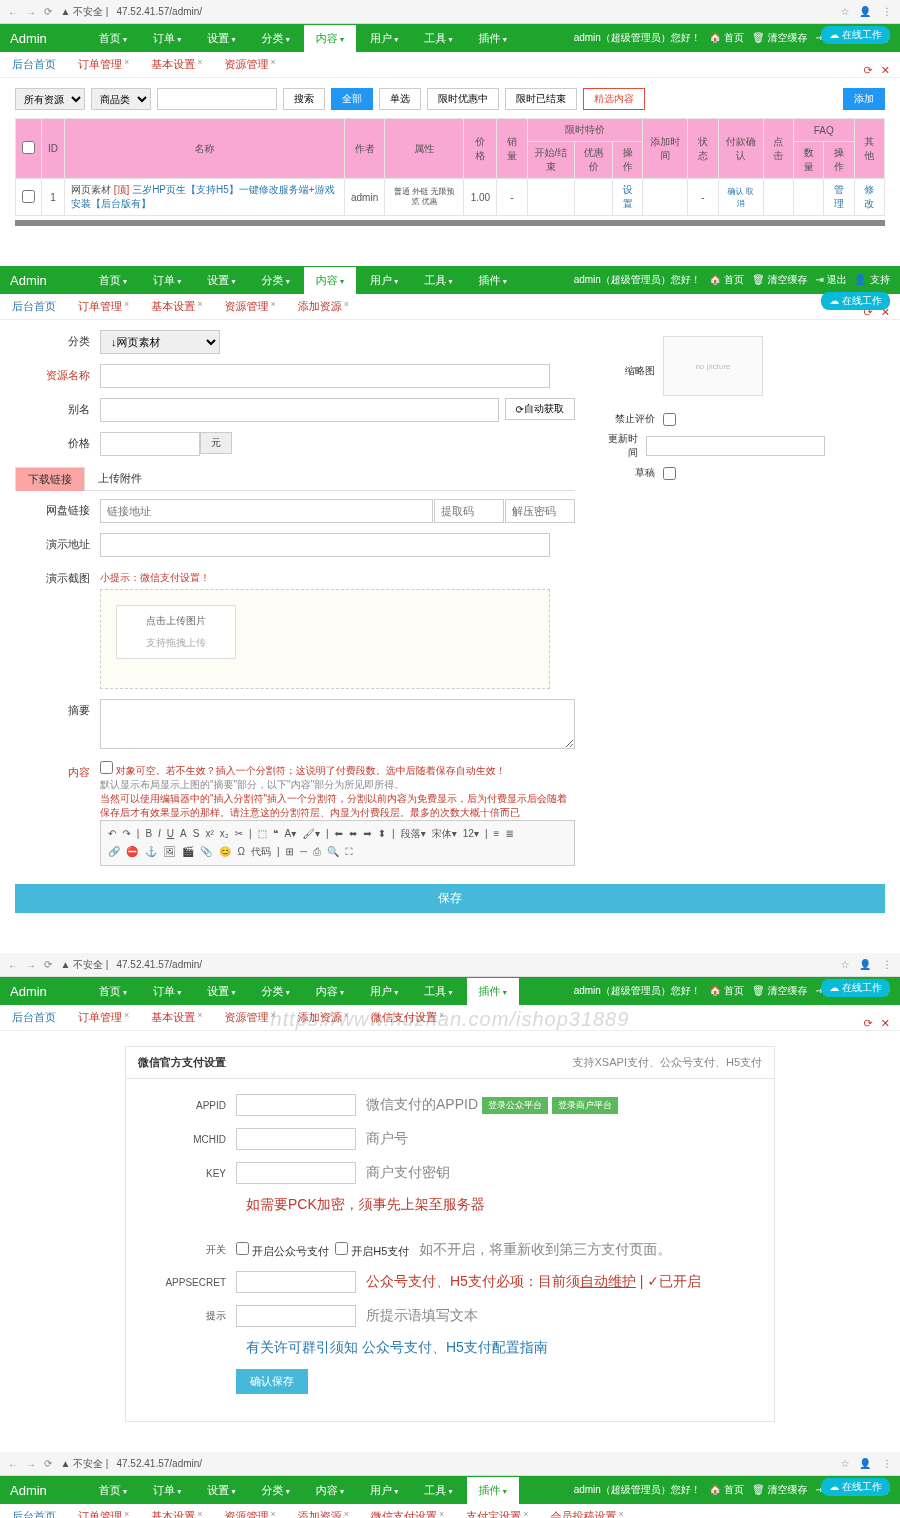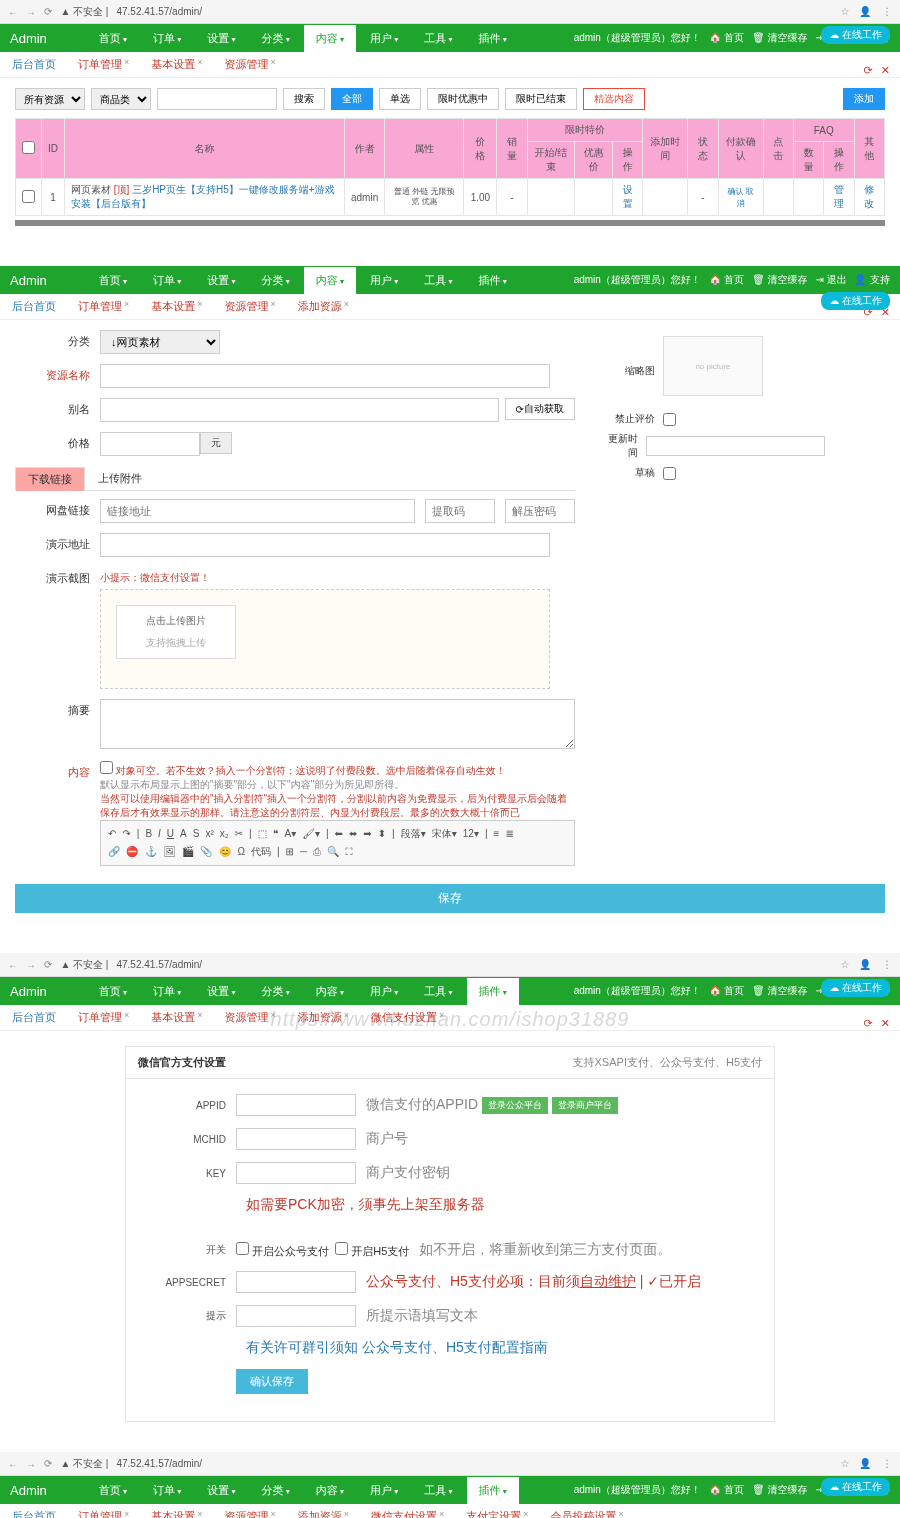--- a/index.html
+++ b/index.html
@@ -238,21 +238,21 @@
               <input type="text" style="width: 100px;">
               <span class="btn" style="background:#eee">元</span>
             </div>
           </div>
         <div class="tab-pills">
           <div class="pill active">下载链接</div>
           <div class="pill">上传附件</div>
         </div>
         <div class="form-row">
             <div class="label">网盘链接</div>
-            <div class="control" style="display:flex;gap:10px">
+            <div class="control" style="display:flex;gap:1px">
               <input type="text" style="flex: 2 1 0%;" placeholder="链接地址">
               <input type="text" style="width: 70px;" placeholder="提取码">
               <input type="text" style="width: 70px;" placeholder="解压密码">
             </div>
           </div>
         <div class="form-row">
             <div class="label">演示地址</div>
             <div class="control"><input type="text" class="wide" style=""></div>
           </div>
         <div class="form-row">

